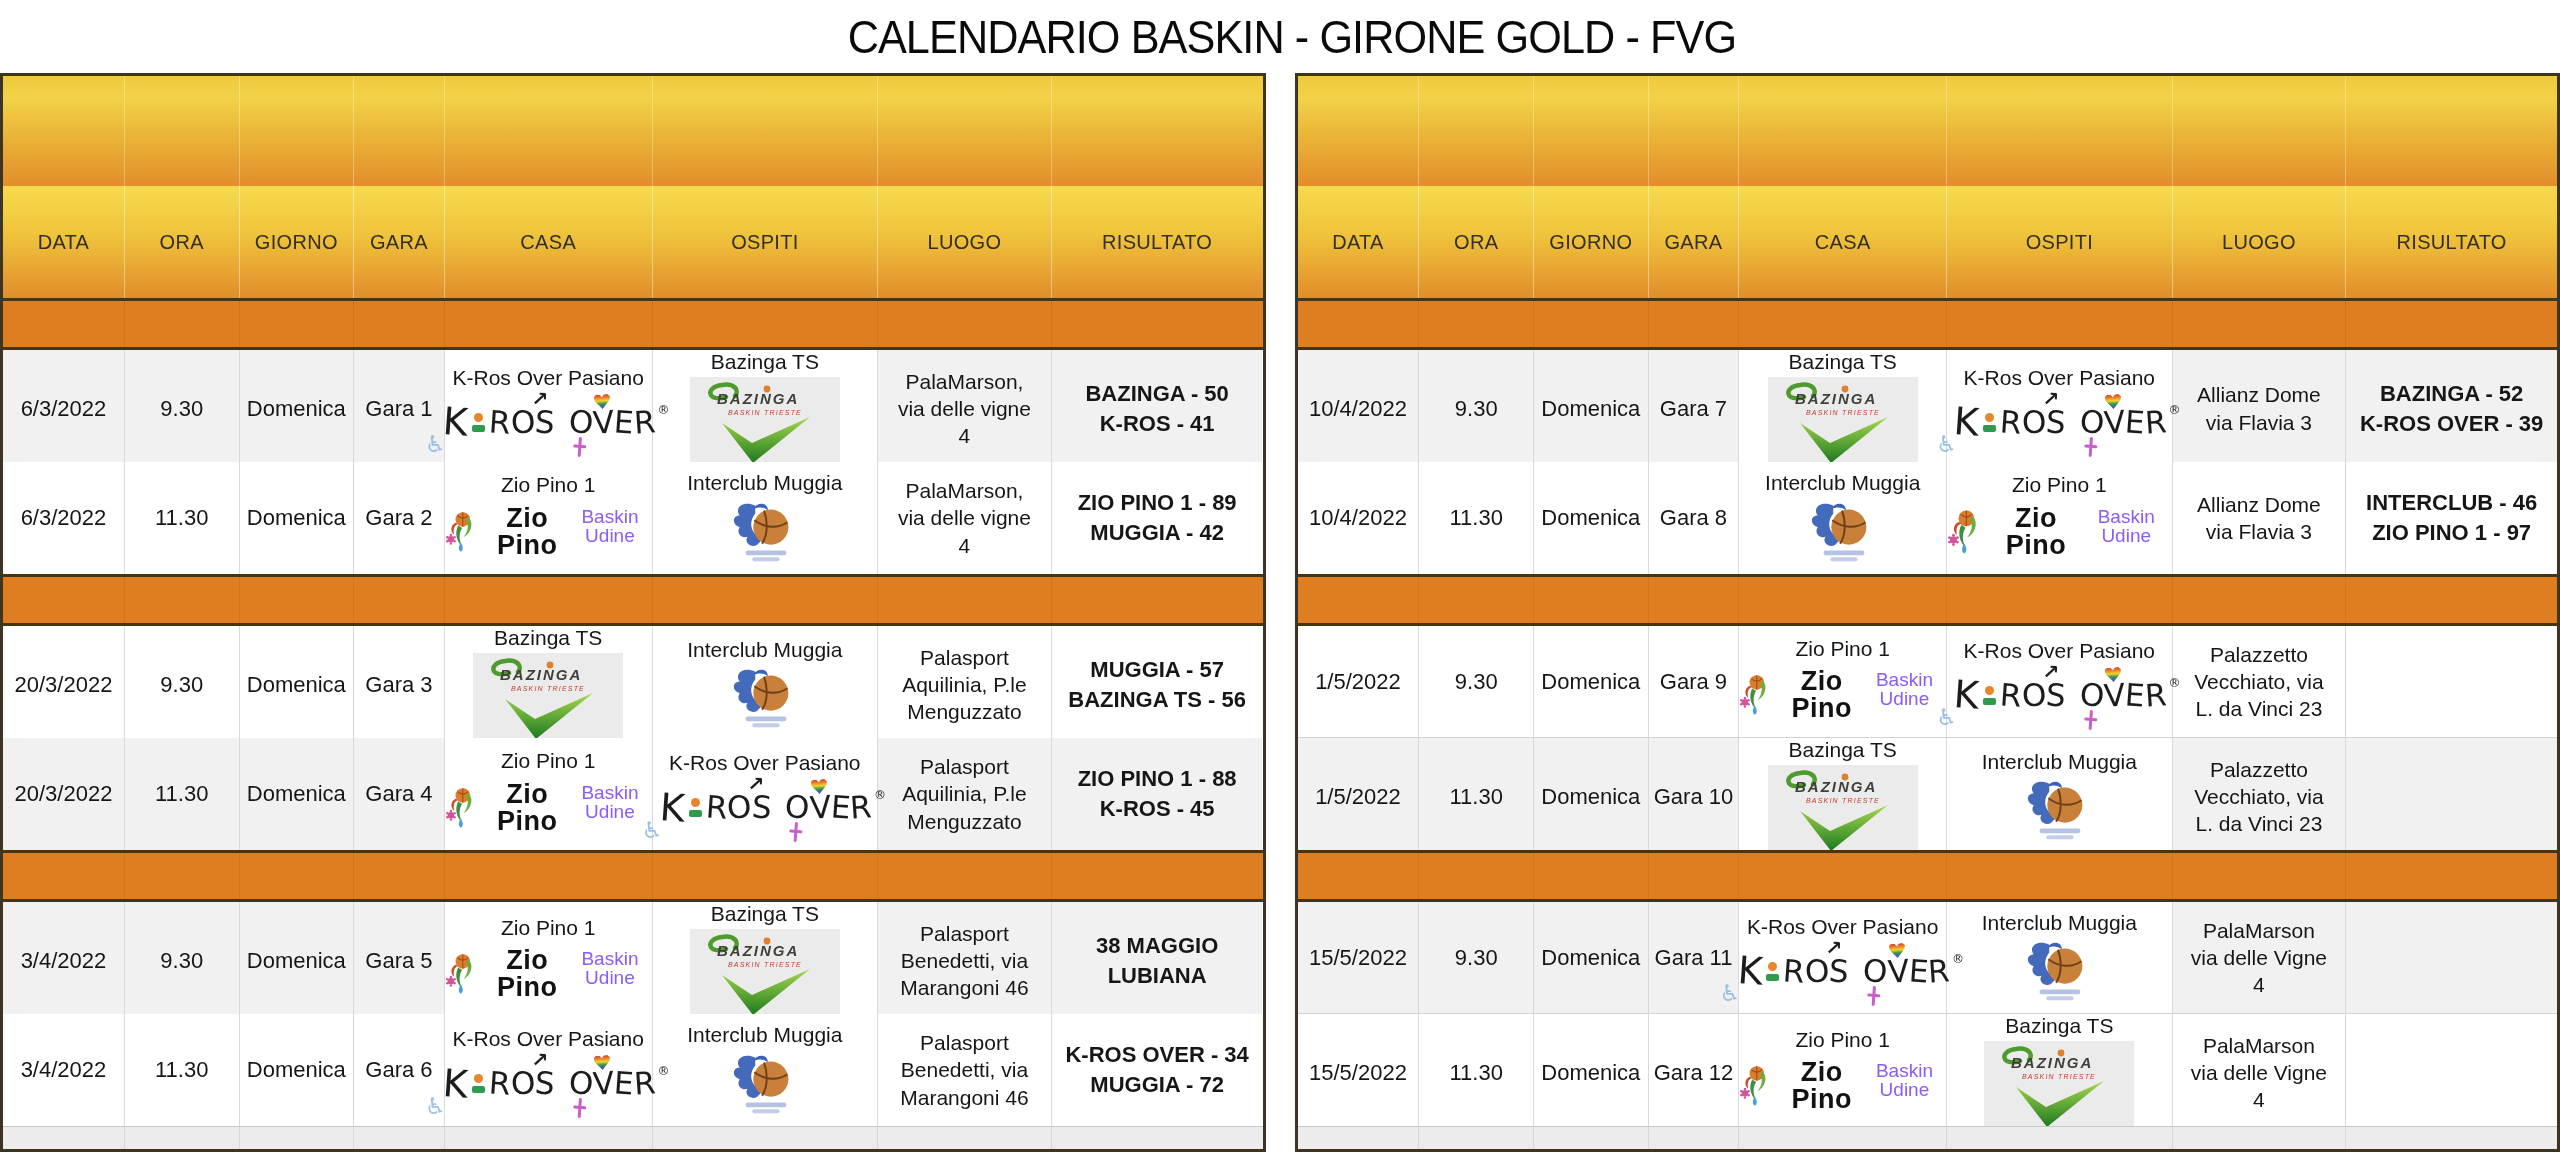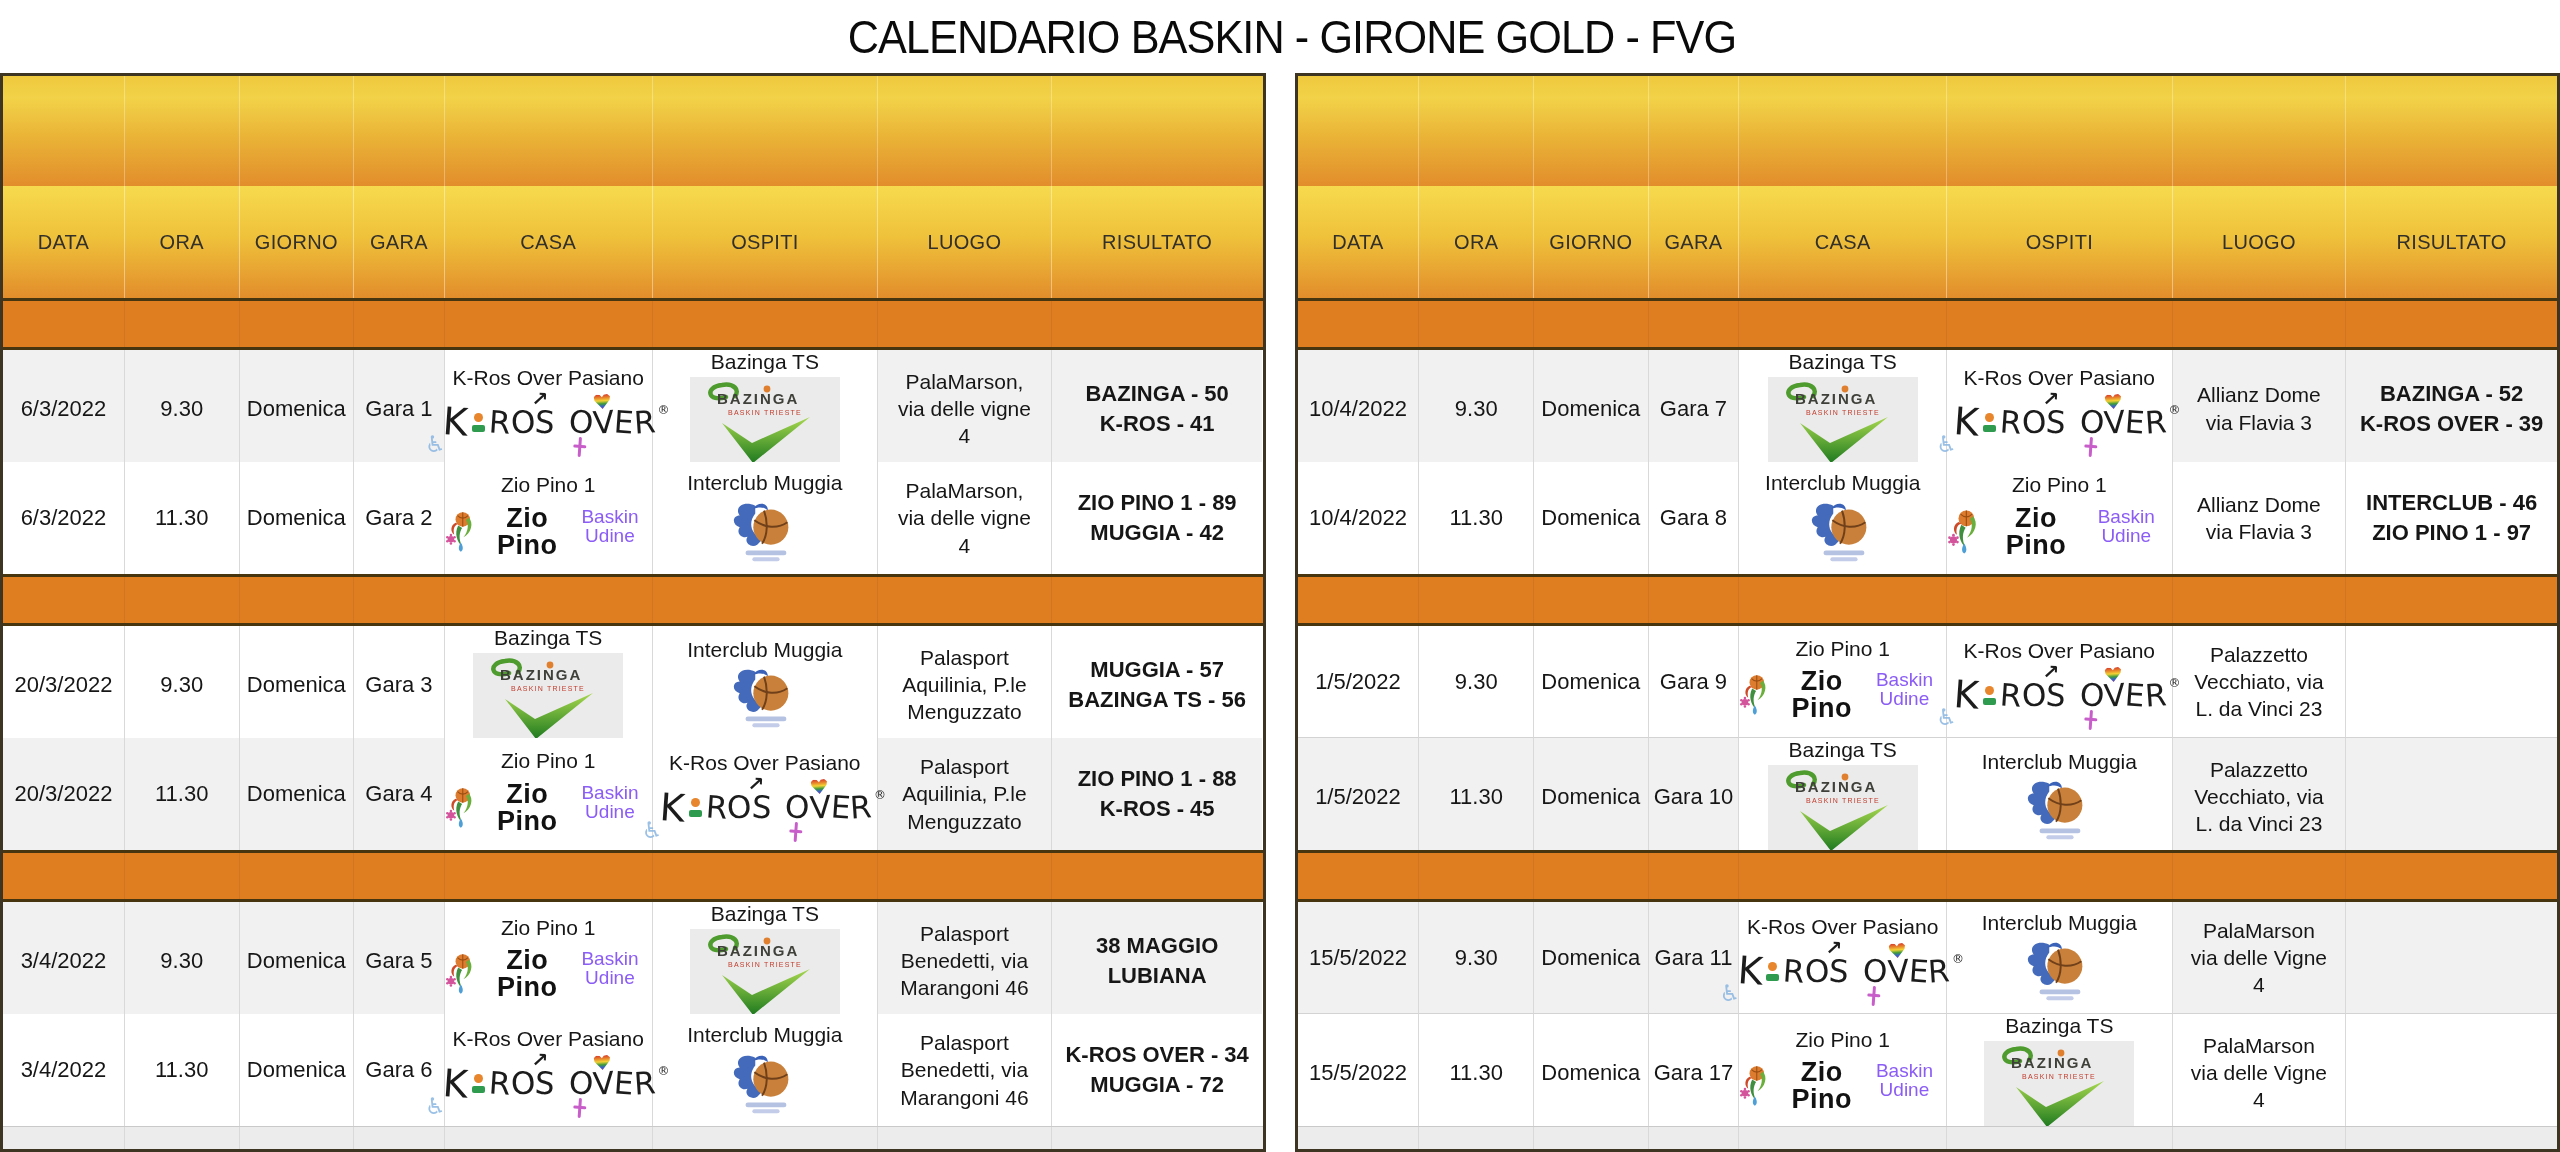--- a/index.html
+++ b/index.html
@@ -72,21 +72,21 @@
   .wheel { position:absolute; left:-18px; bottom:-8px; font-size:23px; color:#8ab6e2; opacity:.85; }
   .reg { font-size:12px; vertical-align:super; margin-left:2px; color:#1c1c1c; position:relative; top:-12px; }
 
   
   .ziopino-logo { display:flex; align-items:center; gap:7px; height:62px; }
   .zp-text { display:flex; flex-direction:row; align-items:flex-start; line-height:1; }
   .zp-main { font-size:27px; font-weight:800; color:#121212; letter-spacing:.5px; }
   .zp-sub { font-size:19px; color:#8b5cf6; margin-top:2px; }
 
   
-  .bazinga-logo { width:175px; height:90px; }
+  .bazinga-logo { width:175px; height:90px;font-style:italic; }
 
   
   .interclub-logo { width:74px; height:66px; }
 </style>
 </head>
 <body>
 
 <div class="title-bar">
   <span>CALENDARIO BASKIN - GIRONE GOLD - FVG</span>
 </div>
@@ -833,21 +833,21 @@
         <div class="cell">
           <span>15/5/2022</span>
         </div>
         <div class="cell">
           <span>11.30</span>
         </div>
         <div class="cell">
           <span>Domenica</span>
         </div>
         <div class="cell">
-          <span>Gara 17</span>
+          <span>Gara 12</span>
         </div>
         <div class="cell always-white team-cell">
           <div class="team-name">Zio Pino 1</div>
           <div class="ziopino-logo">
             <svg width="46" height="60" viewBox="0 0 52 64">
               <circle cx="27" cy="13" r="11" fill="#dd7b2e"></circle>
               <path d="M19 7 C24 12 30 12 35 7" stroke="#9a4f12" stroke-width="1.6" fill="none"></path>
               <path d="M27 2 L27 24" stroke="#9a4f12" stroke-width="1.6" fill="none"></path>
               <path d="M36 10 C44 18 40 34 28 40 C36 30 36 20 32 14 Z" fill="#6aae3c"></path>
               <path d="M20 22 C14 34 18 46 26 54 C20 42 22 32 26 26 Z" fill="#3f8f3f"></path>

